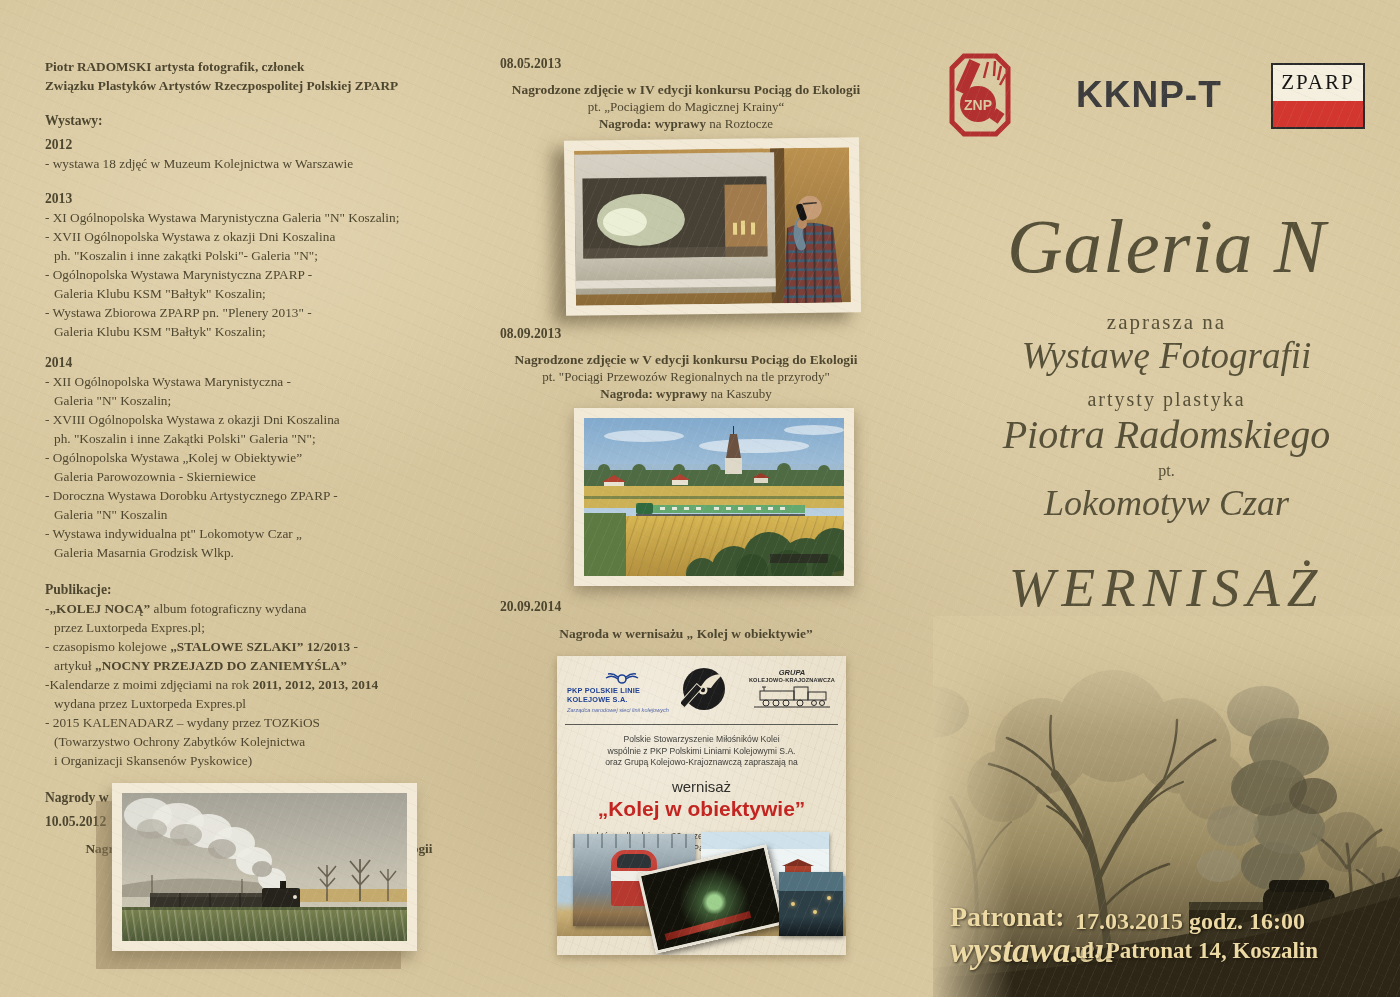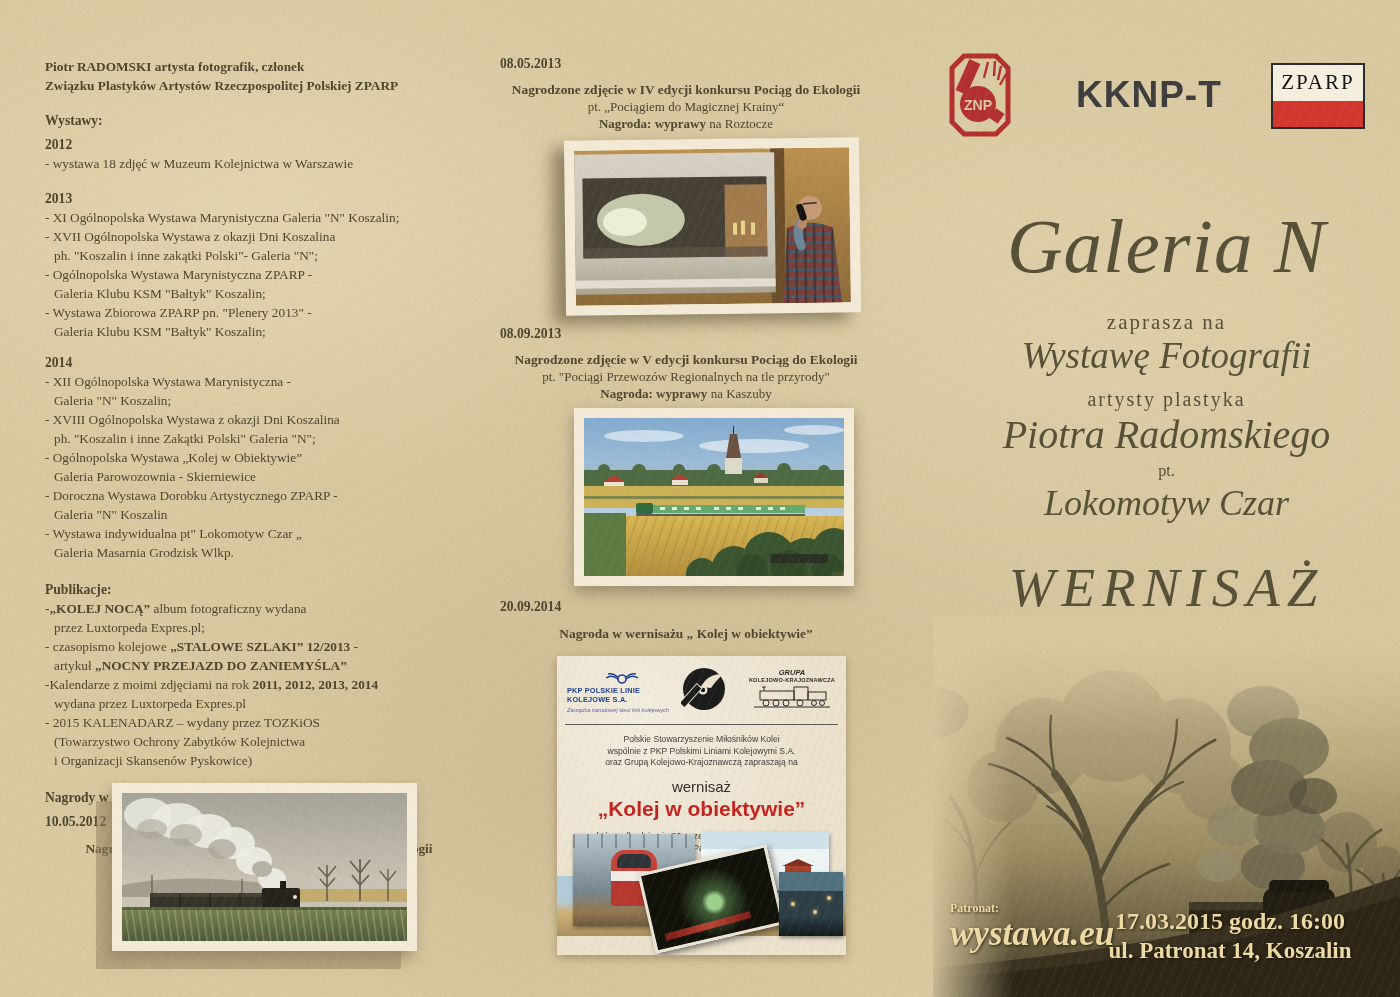--- a/index.html
+++ b/index.html
@@ -82,23 +82,23 @@
   #gallery-title{top:208px;font-size:77px;font-style:italic;letter-spacing:1px;line-height:1;}
   #invite-line{top:310px;font-size:21px;letter-spacing:2px;}
   #expo-line{top:334px;font-size:37px;font-style:italic;}
   #artist-label{top:388px;font-size:20px;letter-spacing:2px;}
   #artist-name{top:411px;font-size:40px;font-style:italic;}
   #pt-line{top:462px;font-size:16px;}
   #show-title{top:482px;font-size:36px;font-style:italic;}
   #vernissage{top:556px;font-size:55px;font-style:italic;letter-spacing:7px;}
   #right-photo{position:absolute;left:933px;top:616px;width:467px;height:381px;}
   #patronat{position:absolute;left:950px;top:901px;color:#ecd9a4;text-shadow:1px 1px 3px rgba(20,15,5,.75);z-index:5;}
-  #patronat .p1{font-size:12px;font-weight:bold;}
+  #patronat .p1{font-size:28px;font-weight:bold;}
   #patronat .p2{font-size:35px;font-weight:bold;font-style:italic;line-height:36px;}
-  #event-when{position:absolute;left:1075px;top:908px;width:310px;text-align:center;color:#ecd9a4;text-shadow:1px 1px 3px rgba(20,15,5,.75);z-index:5;}
+  #event-when{position:absolute;left:1075px;top:908px;width:310px;text-align:left;color:#ecd9a4;text-shadow:1px 1px 3px rgba(20,15,5,.75);z-index:5;}
   #event-when .d1{font-size:24px;font-weight:bold;}
   #event-when .d2{font-size:23px;font-weight:bold;margin-top:3px;}
 </style>
 </head>
 <body>
 
 <div id="page">
 
   <div id="left-col">
     <div class="b">Piotr RADOMSKI  artysta fotografik, członek</div>

